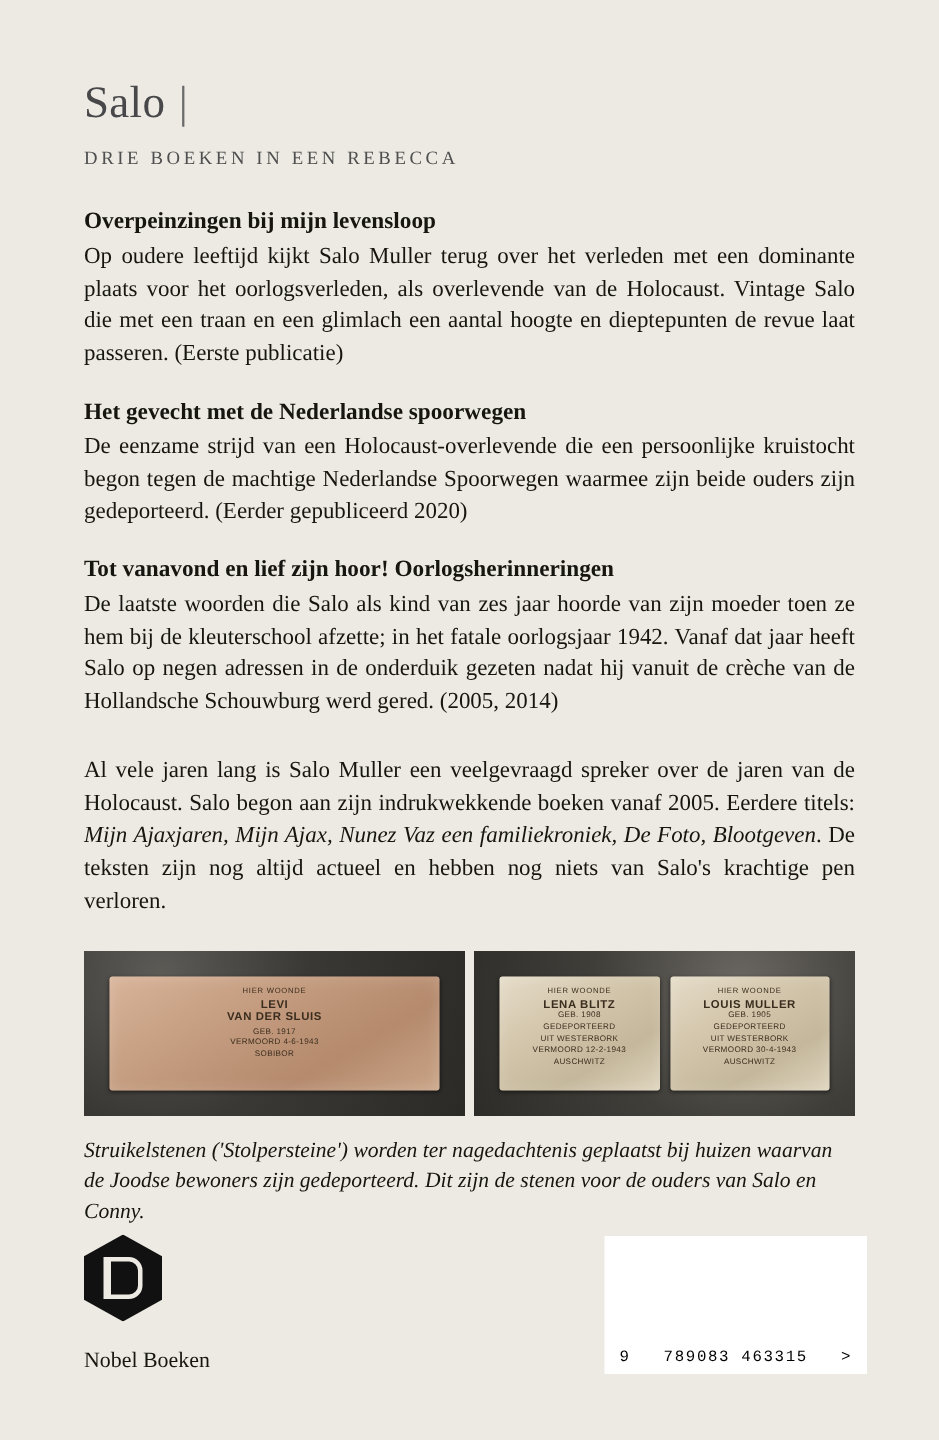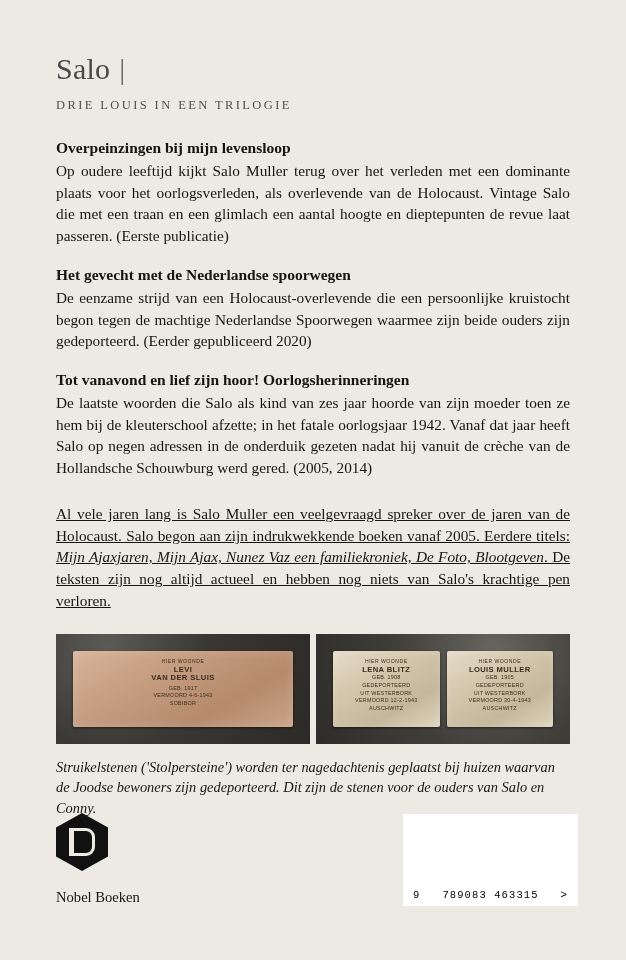--- a/index.html
+++ b/index.html
@@ -62,21 +62,20 @@
     color: #16150f;
   }
 
   .closing {
     font-size: 15.3px;
     line-height: 1.42;
     text-align: justify;
     color: #16150f;
     margin-top: 24px;
     margin-bottom: 22px;
-    text-decoration: underline;
   }
 
   
   .photo-strip {
     display: flex;
     gap: 6px;
     width: 514px;
     height: 110px;
     margin-top: 4px;
   }
@@ -131,21 +130,21 @@
     margin-top: 13px;
     color: #16150f;
     width: 508px;
   }
 
   
   .footer {
     position: absolute;
     left: 56px;
     right: 48px;
-    bottom: 54px;
+    bottom: 44px;
     display: flex;
     align-items: flex-end;
     justify-content: space-between;
   }
   .publisher { width: 180px; }
   .logo-mark {
     width: 52px;
     height: 58px;
     background: #111;
     -webkit-clip-path: polygon(50% 0%, 100% 25%, 100% 75%, 50% 100%, 0% 75%, 0% 25%);
@@ -195,21 +194,21 @@
 </head>
 <body>
 
 <div class="page">
 
   <div class="title-row">
     <span class="title-main">Salo</span>
     <span class="title-sep">|</span>
   </div>
 
-  <div class="subtitle">DRIE LOUIS IN EEN TRILOGIE</div>
+  <div class="subtitle">DRIE BOEKEN IN EEN REBECCA</div>
 
   <div class="block">
     <div class="block-head">Overpeinzingen bij mijn levensloop</div>
     <div class="block-text">Op oudere leeftijd kijkt Salo Muller terug over het verleden met een dominante plaats voor het oorlogsverleden, als overlevende van de Holocaust. Vintage Salo die met een traan en een glimlach een aantal hoogte en dieptepunten de revue laat passeren. (Eerste publicatie)</div>
   </div>
 
   <div class="block">
     <div class="block-head">Het gevecht met de Nederlandse spoorwegen</div>
     <div class="block-text">De eenzame strijd van een Holocaust-overlevende die een persoonlijke kruistocht begon tegen de machtige Nederlandse Spoorwegen waarmee zijn beide ouders zijn gedeporteerd. (Eerder gepubliceerd 2020)</div>
   </div>

